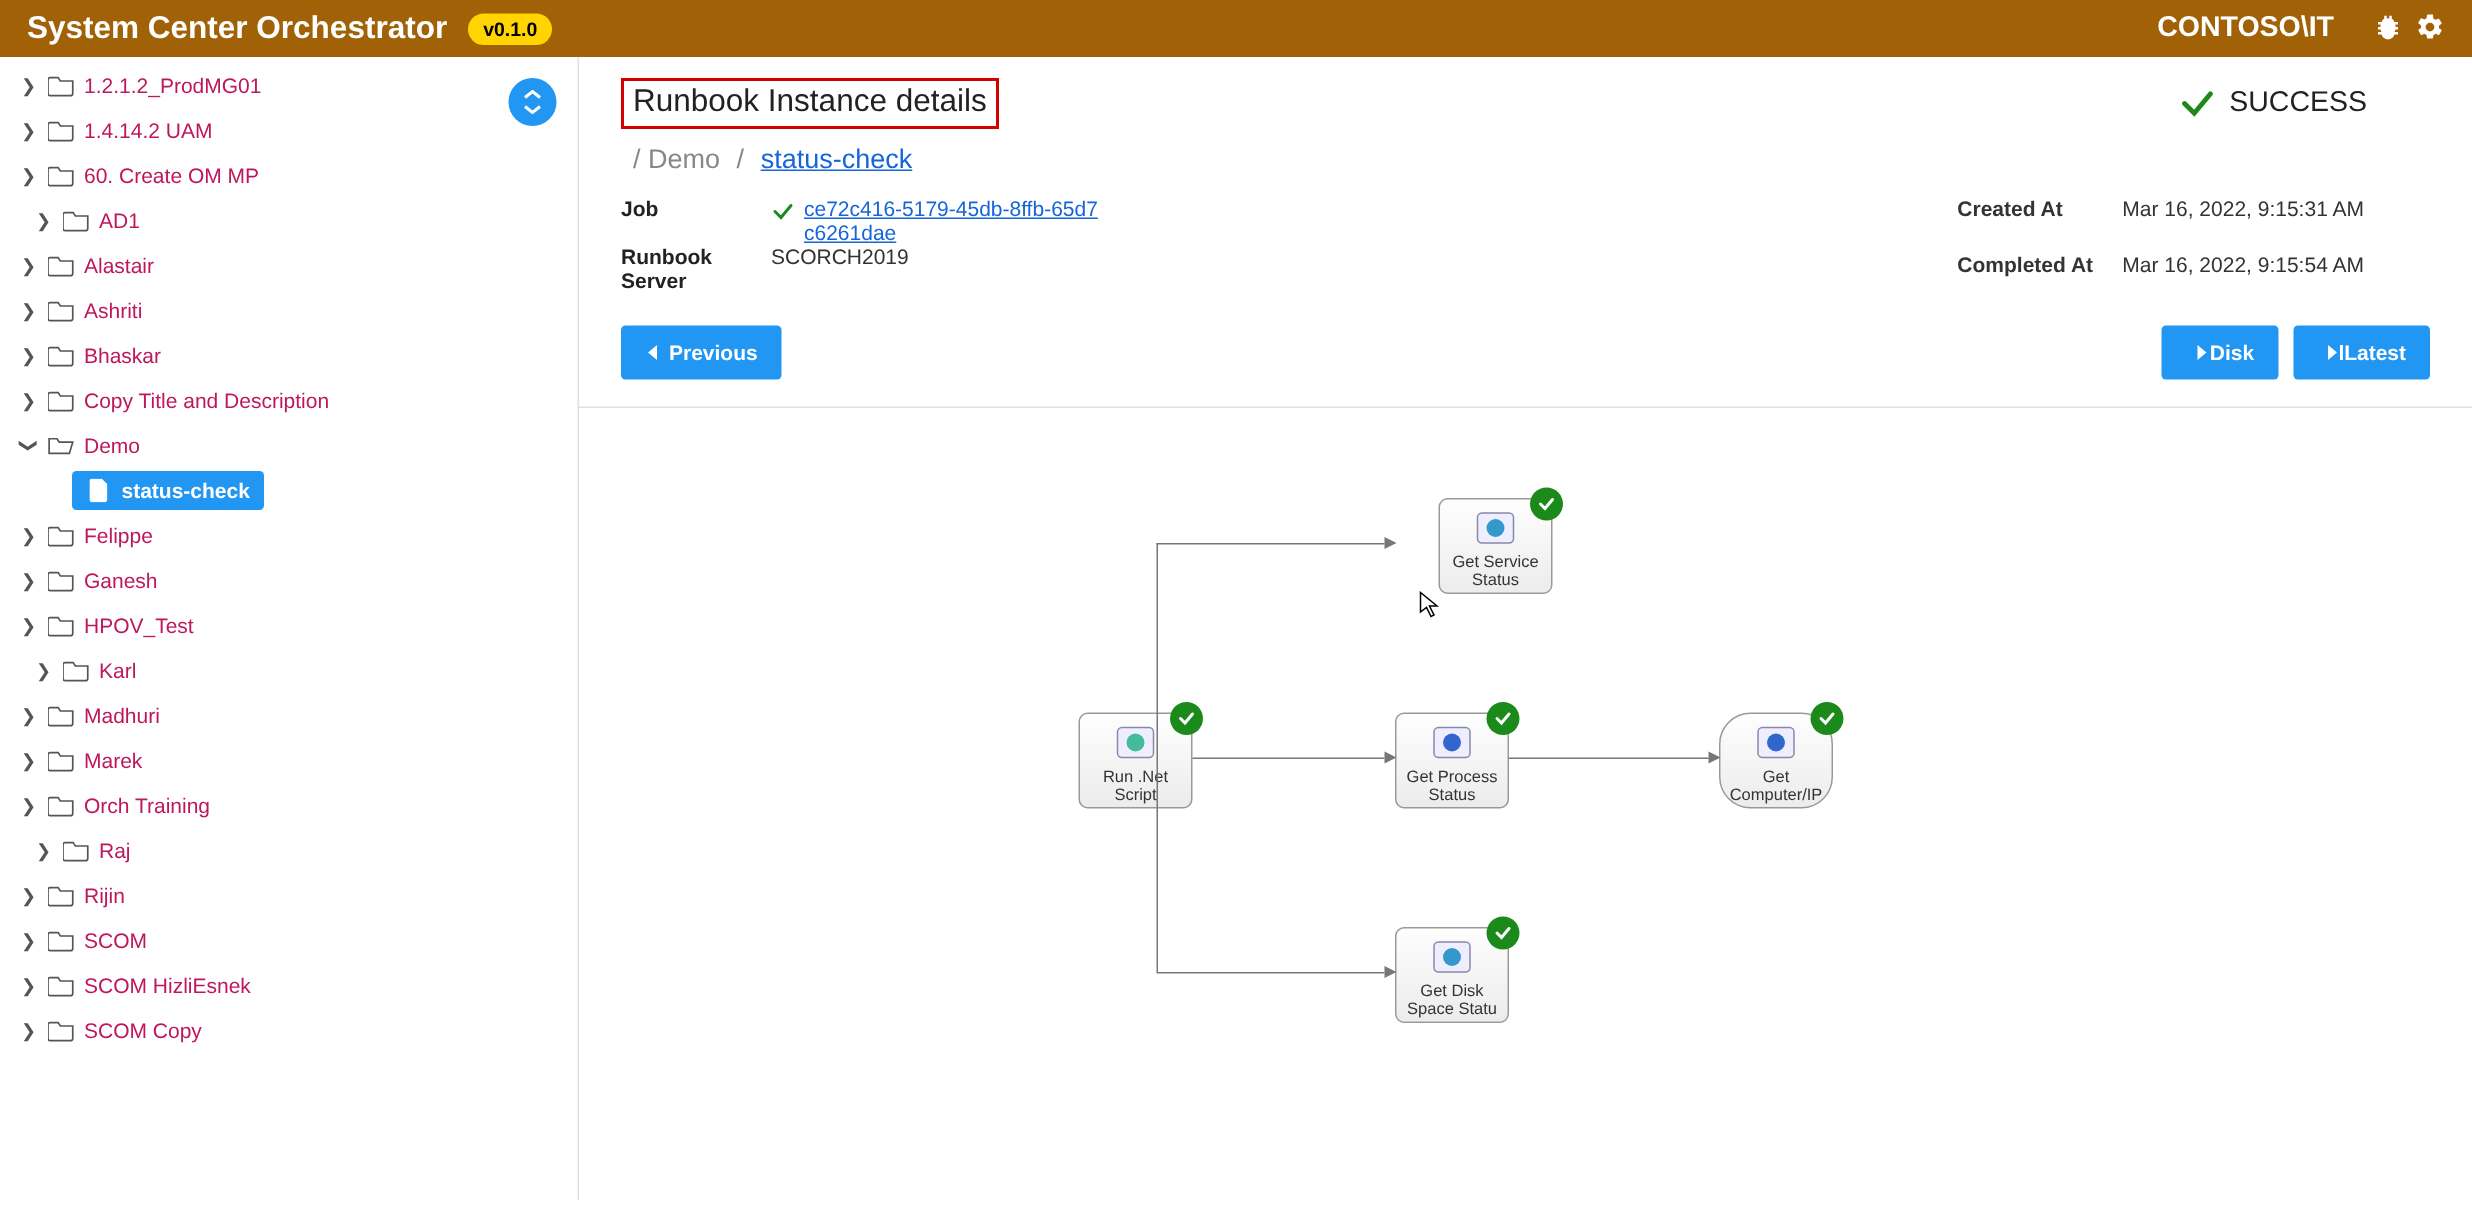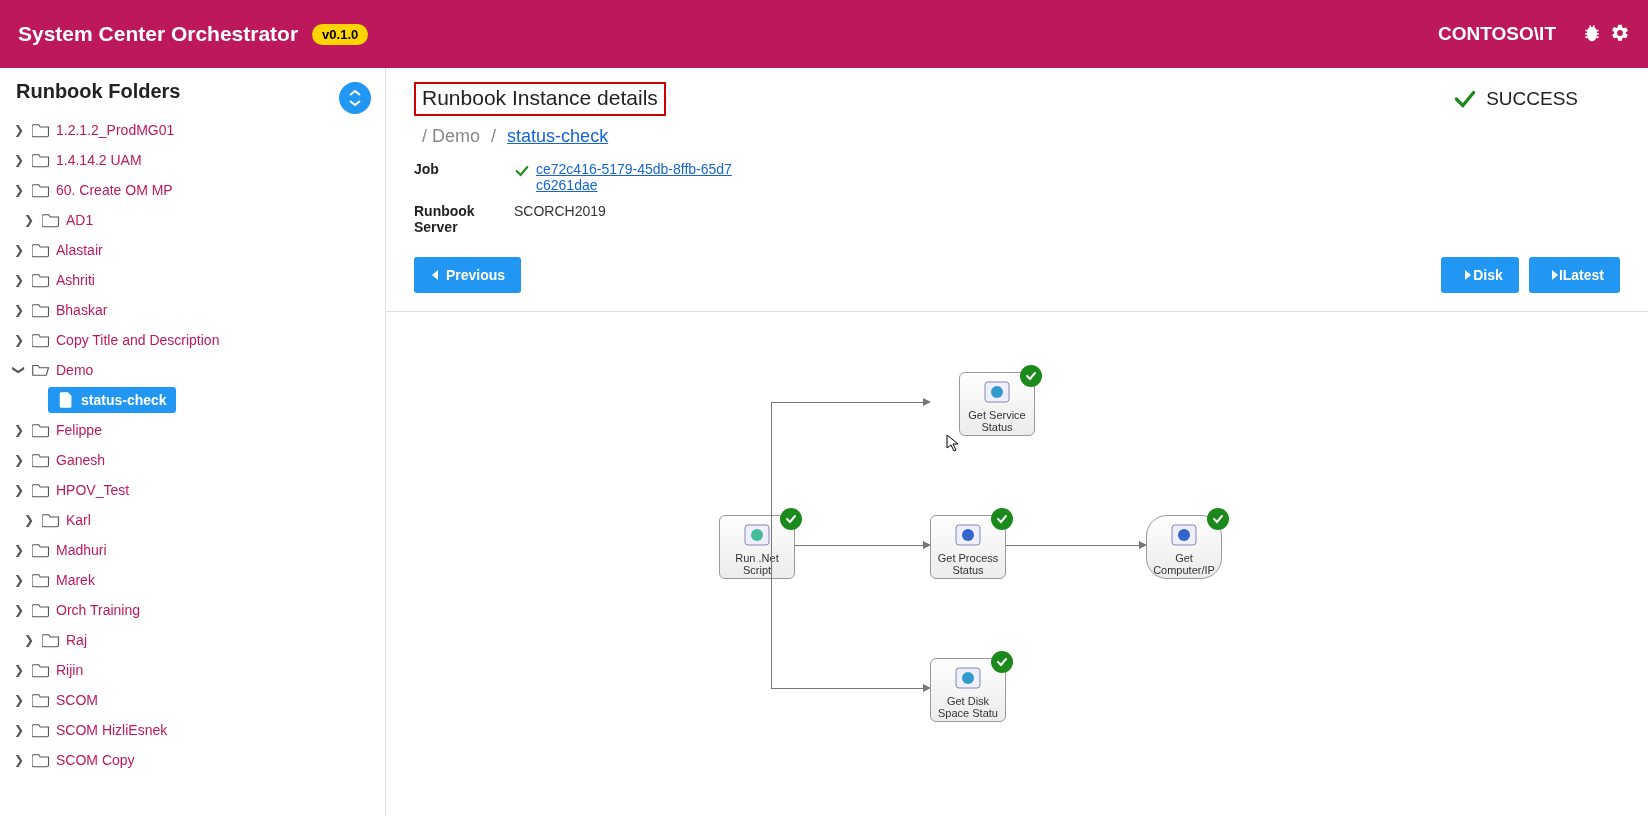--- a/index.html
+++ b/index.html
@@ -1,17 +1,17 @@
 <!DOCTYPE html>
 <html><head>
 <meta charset="utf-8">
 <style>
 * { box-sizing: border-box; margin: 0; padding: 0; }
 body { font-family: "Segoe UI", Arial, sans-serif; font-size: 14px; color: #333; background: #fff; overflow: hidden; }
-.header { background: #be185d; color: #fff; height: 68px; display: flex; align-items: center; padding: 0 18px; }
+.header { background: #a16207; color: #fff; height: 38px; display: flex; align-items: center; padding: 0 18px; }
 .header-title { font-size: 21px; font-weight: 600; margin-right: 14px; }
 .version-badge { background: #ffd400; color: #000; font-weight: 700; font-size: 13px; padding: 3px 10px; border-radius: 12px; }
 .header-spacer { flex: 1; }
 .header-user { font-size: 19px; font-weight: 600; margin-right: 18px; text-align: right; }
 .header-icon { margin-left: 8px; cursor: pointer; }
 .main { display: flex; height: calc(100vh - 54px); }
 .sidebar { width: 386px; border-right: 1px solid #e0e0e0; position: relative; display: flex; flex-direction: column; }
 .sidebar-header { padding: 12px 16px 8px; font-size: 20px; font-weight: 700; color: #222; }
 .collapse-btn { position: absolute; top: 14px; right: 14px; width: 32px; height: 32px; border-radius: 50%; background: #2196f3; color: #fff; display: flex; flex-direction: column; align-items: center; justify-content: center; cursor: pointer; }
 .collapse-btn svg { width: 12px; height: 8px; }
@@ -28,21 +28,21 @@
 .content { flex: 1; overflow-y: auto; padding: 0 0 40px; }
 .details-top { padding: 14px 28px 18px; border-bottom: 1px solid #e0e0e0; position: relative; }
 .details-title-box { border: 2px solid #d40000; display: inline-block; padding: 2px 6px 4px; margin-bottom: 4px; }
 .details-title { font-size: 21px; color: #222; }
 .breadcrumb { color: #888; font-size: 18px; margin: 6px 0 14px 8px; }
 .breadcrumb a { color: #1565d8; text-decoration: underline; }
 .breadcrumb .sep { margin: 0 6px; color: #888; }
 .status-pill { position: absolute; top: 18px; right: 70px; display: flex; align-items: center; color: #222; font-size: 19px; }
 .status-pill svg { margin-right: 8px; }
 .meta-grid { display: flex; }
-.meta-left { display: grid; grid-template-columns: 100px 1fr; row-gap: 10px; align-items: start; }
+.meta-left { display: grid; grid-template-columns: 100px 1fr; align-items: start; }
 .meta-left .lbl { font-weight: 600; color: #222; }
 .job-link { color: #1565d8; text-decoration: underline; display: inline-block; max-width: 200px; word-break: break-all; }
 .job-link-wrap { display: flex; align-items: flex-start; }
 .job-link-wrap svg { margin-right: 6px; margin-top: 2px; flex-shrink: 0; }
 .meta-right { margin-left: auto; padding-right: 44px; display: grid; grid-template-columns: 110px 1fr; row-gap: 10px; }
 .meta-right .lbl { font-weight: 600; }
 .nav-row { display: flex; align-items: center; margin-top: 22px; }
 .btn { background: #2196f3; color: #fff; border: none; border-radius: 3px; height: 36px; padding: 0 16px; font-size: 14px; font-weight: 600; cursor: pointer; display: inline-flex; align-items: center; }
 .btn svg { margin-right: 6px; }
 .btn.icon-right svg { margin-left: 6px; margin-right: 0; }
@@ -75,21 +75,20 @@
   </span>
   <span class="header-icon">
     <svg width="20" height="20" viewBox="0 0 24 24" fill="#fff">
         <path d="M19.14 12.94a7 7 0 0 0 .05-.94 7 7 0 0 0-.05-.94l2.03-1.58a.5.5 0 0 0 .12-.64l-1.92-3.32a.5.5 0 0 0-.6-.22l-2.39.96a7 7 0 0 0-1.62-.94l-.36-2.54A.5.5 0 0 0 13.9 2h-3.8a.5.5 0 0 0-.5.42l-.36 2.54a7 7 0 0 0-1.62.94l-2.39-.96a.5.5 0 0 0-.6.22L2.71 8.48a.5.5 0 0 0 .12.64l2.03 1.58a7 7 0 0 0-.05.94 7 7 0 0 0 .05.94l-2.03 1.58a.5.5 0 0 0-.12.64l1.92 3.32a.5.5 0 0 0 .6.22l2.39-.96a7 7 0 0 0 1.62.94l.36 2.54a.5.5 0 0 0 .5.42h3.8a.5.5 0 0 0 .5-.42l.36-2.54a7 7 0 0 0 1.62-.94l2.39.96a.5.5 0 0 0 .6-.22l1.92-3.32a.5.5 0 0 0-.12-.64zM12 15.5A3.5 3.5 0 1 1 15.5 12 3.5 3.5 0 0 1 12 15.5z"></path>
       </svg>
   </span>
 </div>
 
 <div class="main">
   <div class="sidebar">
-    <div class="sidebar-header">Runbook Folders</div>
     <div class="collapse-btn">
       <svg viewBox="0 0 12 8">
           <path d="M1 5 L6 1 L11 5" stroke="#fff" stroke-width="2" fill="none"></path>
         </svg>
       <svg viewBox="0 0 12 8">
           <path d="M1 3 L6 7 L11 3" stroke="#fff" stroke-width="2" fill="none"></path>
         </svg>
     </div>
     <div class="tree" id="tree">
         <div class="tree-row" style="padding-left: 12px;">
@@ -272,20 +271,26 @@
         <div class="meta-left">
           <div class="lbl">Job</div>
           <div class="job-link-wrap">
             <svg width="16" height="16" viewBox="0 0 24 24">
                 <path d="M4 12 L10 18 L20 6" stroke="#1b8a1b" stroke-width="3" fill="none" stroke-linecap="round"></path>
               </svg>
             <a href="#" class="job-link">ce72c416-5179-45db-8ffb-65d7c6261dae</a>
           </div>
           <div class="lbl">Runbook Server</div>
           <div>SCORCH2019</div>
+        </div>
+        <div class="meta-right">
+          <div class="lbl">Created At</div>
+          <div>Mar 16, 2022, 9:15:31 AM</div>
+          <div class="lbl">Completed At</div>
+          <div>Mar 16, 2022, 9:15:54 AM</div>
         </div>
       </div>
       <div class="nav-row">
         <button class="btn">
           <svg width="10" height="12" viewBox="0 0 10 12">
               <path d="M8 1 L2 6 L8 11 Z" fill="#fff"></path>
             </svg>
           <span>Previous</span>
         </button>
         <div class="nav-spacer"></div>

